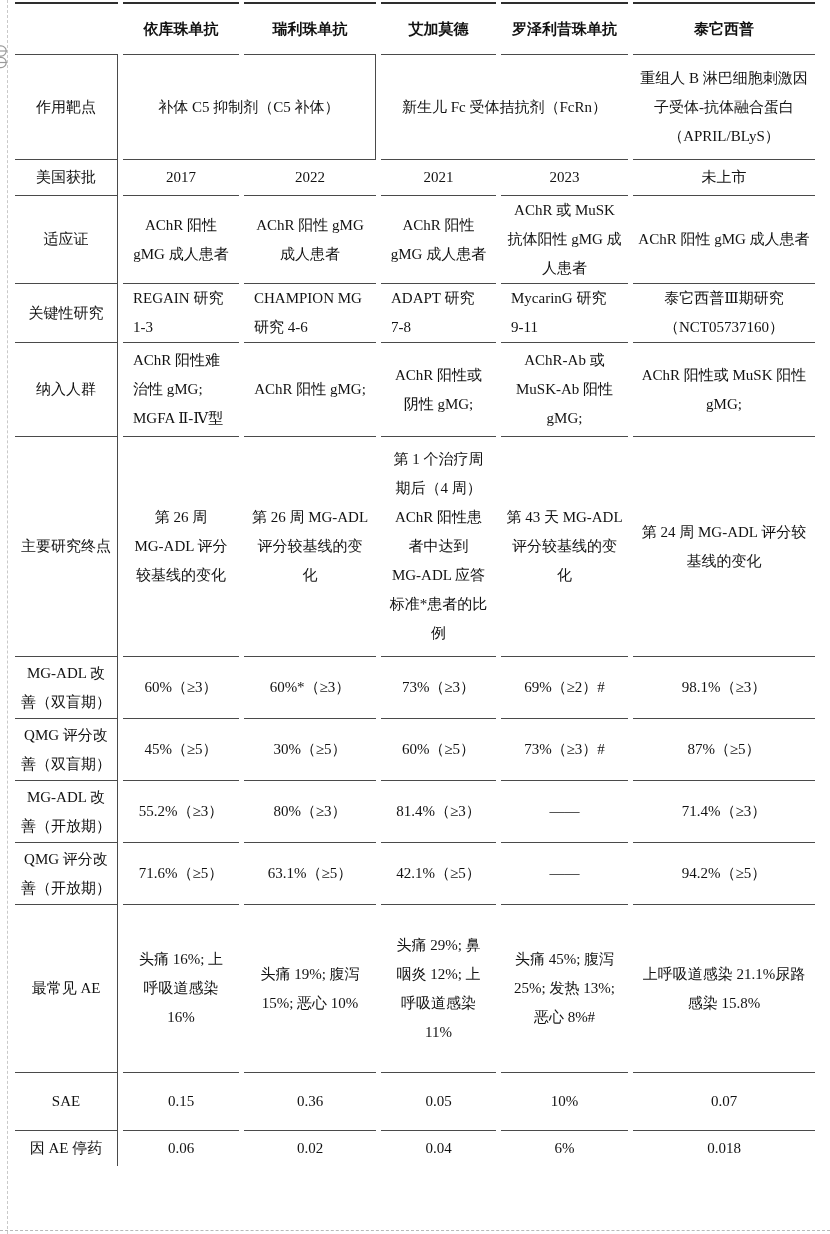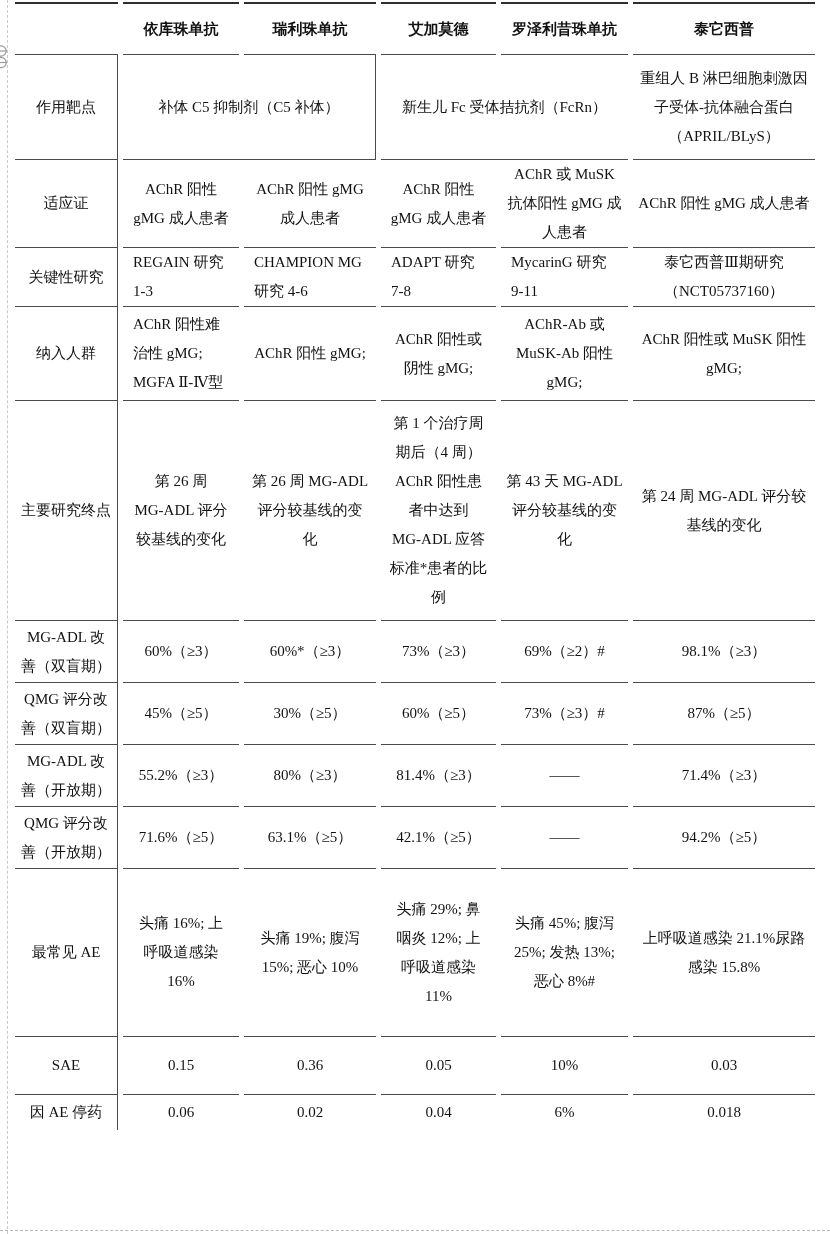--- a/index.html
+++ b/index.html
@@ -83,20 +83,28 @@
       <td>泰它西普</td>
     </tr>
     <tr class="r1">
       <td class="lbl">作用靶点</td>
       <td class="vr" colspan="2">补体 C5 抑制剂（C5 补体）</td>
       <td colspan="2">新生儿 Fc 受体拮抗剂（FcRn）</td>
       <td>重组人 B 淋巴细胞刺激因
 子受体-抗体融合蛋白
 （APRIL/BLyS）</td>
     </tr>
+    <tr class="r3">
+      <td class="lbl">美国获批</td>
+      <td>2017</td>
+      <td>2022</td>
+      <td>2021</td>
+      <td>2023</td>
+      <td>未上市</td>
+    </tr>
     <tr class="r4">
       <td class="lbl">适应证</td>
       <td>AChR 阳性
 gMG 成人患者</td>
       <td>AChR 阳性 gMG
 成人患者</td>
       <td>AChR 阳性
 gMG 成人患者</td>
       <td>AChR 或 MuSK
 抗体阳性 gMG 成
@@ -203,21 +211,21 @@
 恶心 8%#</td>
       <td>上呼吸道感染 21.1%尿路
 感染 15.8%</td>
     </tr>
     <tr class="r14">
       <td class="lbl">SAE</td>
       <td>0.15</td>
       <td>0.36</td>
       <td>0.05</td>
       <td>10%</td>
-      <td>0.03</td>
+      <td>0.07</td>
     </tr>
     <tr class="r15">
       <td class="lbl">因 AE 停药</td>
       <td>0.06</td>
       <td>0.02</td>
       <td>0.04</td>
       <td>6%</td>
       <td>0.018</td>
     </tr>
   </tbody>

